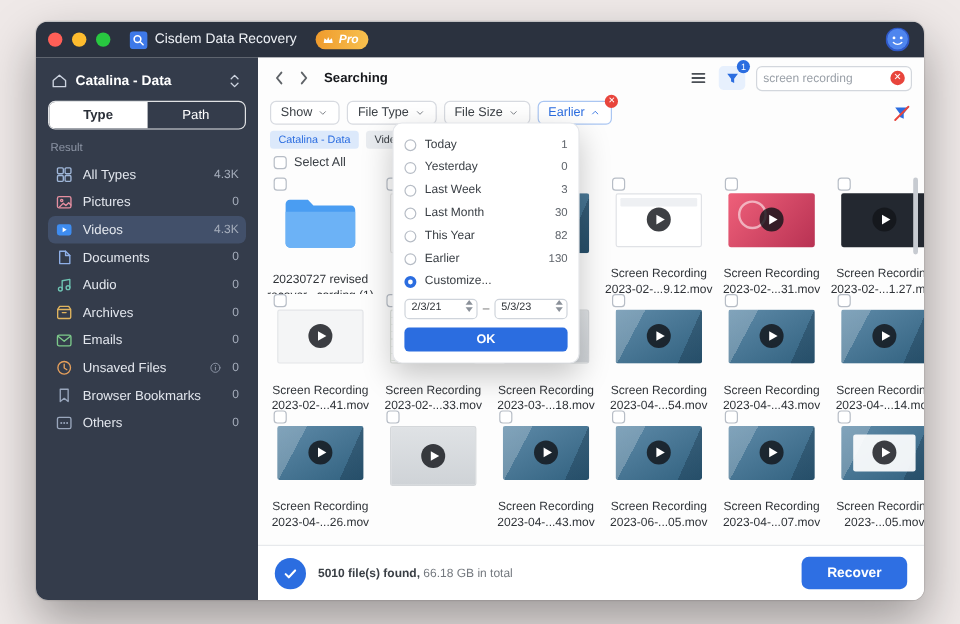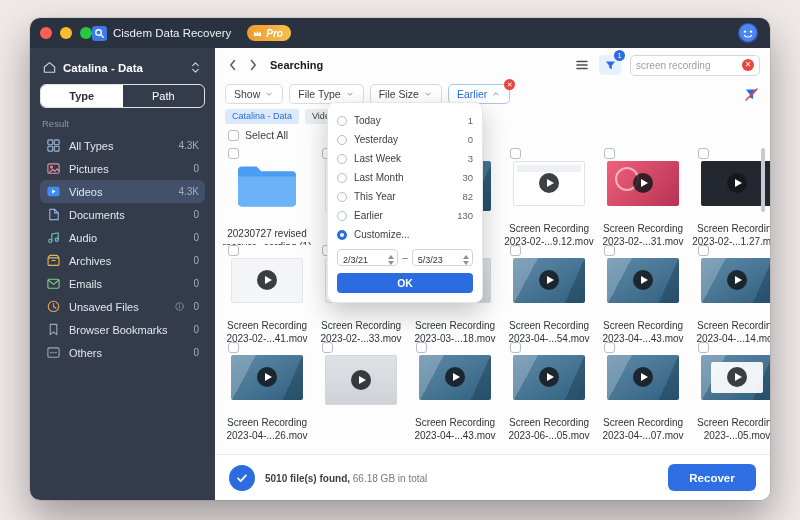--- a/index.html
+++ b/index.html
@@ -8,21 +8,21 @@
 
   .window { position:absolute; left:30px; top:18px; width:740px; height:482px; border-radius:10px;
             overflow:hidden; background:#fff; box-shadow:0 18px 42px rgba(0,0,0,.35), 0 0 0 1px rgba(0,0,0,.08);
             display:flex; flex-direction:column; }
 
   
   .titlebar { flex:0 0 30px; background:#2b323f; display:flex; align-items:center; padding:0 10px; position:relative; }
   .traffic { display:flex; gap:8px; }
   .tl { width:12px; height:12px; border-radius:50%; display:inline-block; }
   .tl.red{background:#ff5f57}.tl.yellow{background:#febc2e}.tl.green{background:#28c840}
-  .title-wrap { display:flex; align-items:center; gap:6px; margin-left:0; }
+  .title-wrap { display:flex; align-items:center; gap:6px; margin-left:16px; }
   .rawic { display:inline-block; } .rawic svg{ display:block; }
   .app-icon { width:15px; height:15px; }
   .win-title { color:#eef1f6; font-size:11.5px; }
   .pro-badge { margin-left:10px; height:16px; padding:0 8px 0 5px; border-radius:9px;
                background:linear-gradient(90deg,#ef9b2d,#f7c04e); color:#fff; font-size:10px; font-weight:bold;
                font-style:italic; display:flex; align-items:center; gap:3px; }
   .pro-badge .rawic{ width:11px; height:11px; }
   .avatar { position:absolute; right:12px; top:5px; width:20px; height:20px; }
 
   
@@ -108,21 +108,21 @@
   .vscroll { position:absolute; right:5px; top:100px; width:4px; height:64px; border-radius:2px; background:#c7cbd1; z-index:6; }
 
   
   .dropdown { position:absolute; left:112px; top:54px; width:156px; background:#fff; border:1px solid #e4e6ea; border-radius:8px;
               box-shadow:0 10px 26px rgba(0,0,0,.22); padding:8px 9px 9px; z-index:50; }
   .opt { display:flex; align-items:center; gap:7px; height:19px; font-size:10px; color:#3b4046; }
   .radio { width:10px; height:10px; border-radius:50%; border:1px solid #b7bdc6; background:#fff; flex:0 0 auto; }
   .opt.selected .radio { border:3px solid #2b6de0; }
   .opt .ocnt { margin-left:auto; color:#5f646b; font-size:9.5px; }
   .date-row { display:flex; align-items:center; gap:4px; margin:5px 0 7px; }
-  .date-box { flex:1; height:17px; border:1px solid #cfd4db; border-radius:4px; display:flex; align-items:flex-end; padding:0 3px 0 5px; font-size:9px; color:#2f3338; }
+  .date-box { flex:1; height:17px; border:1px solid #cfd4db; border-radius:4px; display:flex; align-items:flex-start; padding:0 3px 0 5px; font-size:9px; color:#2f3338; }
   .stepper { margin-left:auto; display:flex; flex-direction:column; align-items:center; }
   .st-up { width:0; height:0; border-left:3px solid transparent; border-right:3px solid transparent; border-bottom:4px solid #8a9099; margin-bottom:2px; }
   .st-dn { width:0; height:0; border-left:3px solid transparent; border-right:3px solid transparent; border-top:4px solid #8a9099; }
   .dash { color:#666; font-size:10px; }
   .ok-btn { width:100%; height:20px; background:#2b6de0; color:#fff; border:none; border-radius:4px; font-size:10.5px; font-weight:bold; font-family:inherit; }
 
   
   .footerbar { flex:0 0 46px; border-top:1px solid #e7e9ec; display:flex; align-items:center; gap:10px; padding:0 14px; background:#fff; position:relative; z-index:5; }
   .check-circle { width:26px; height:26px; border-radius:50%; background:#2b6de0; display:flex; align-items:center; justify-content:center; }
   .check-circle .ic { width:14px; height:14px; }

